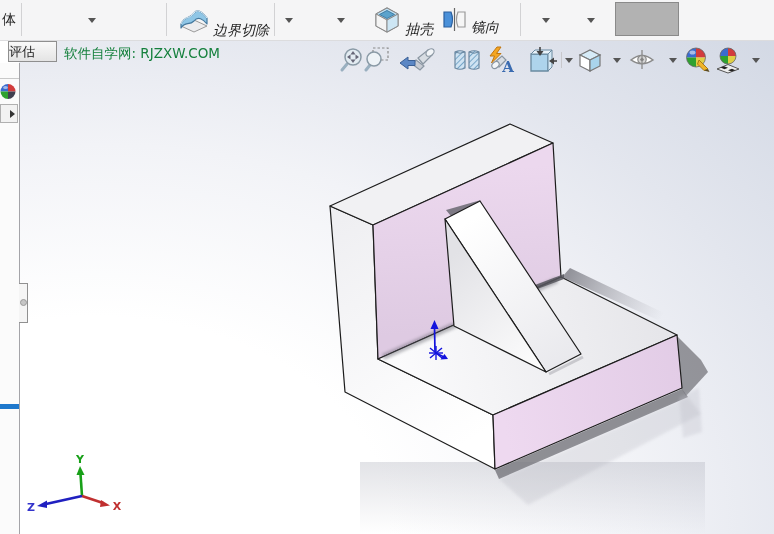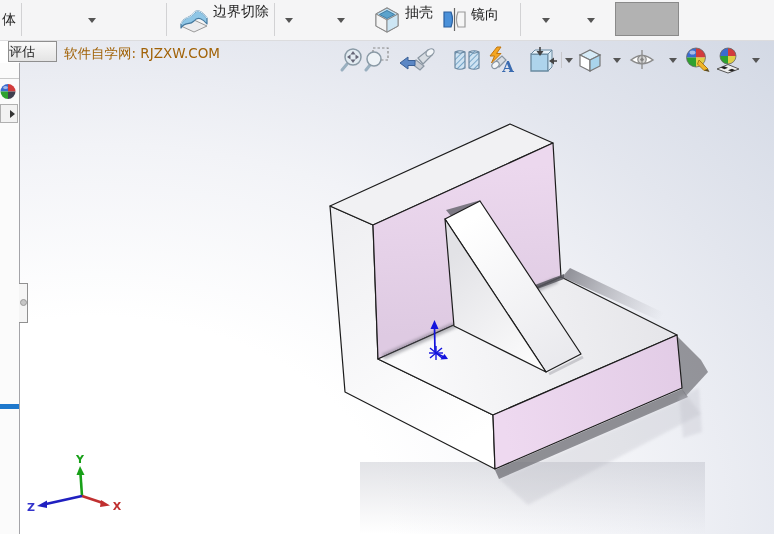--- a/index.html
+++ b/index.html
@@ -3,28 +3,28 @@
 <meta charset="utf-8">
 <style>
   html,body{margin:0;padding:0;}
   .screen{position:relative;width:774px;height:534px;overflow:hidden;background:#ffffff;
     font-family:"DejaVu Sans","Liberation Sans",sans-serif;-webkit-font-smoothing:antialiased;}
   
   .ribbon{position:absolute;left:0;top:0;width:774px;height:40px;background:#f5f5f6;border-bottom:1px solid #dcdcde;}
   .rb-label{position:absolute;top:11px;font-size:14px;color:#1f1f1f;white-space:nowrap;}
   .rb-sep{position:absolute;top:3px;width:1px;height:33px;background:#d2d2d4;}
   .dd{width:0;height:0;border-left:4px solid transparent;border-right:4px solid transparent;border-top:5px solid #555;position:absolute;}
-  .rb-btn{position:absolute;display:flex;align-items:flex-start;cursor:default;}
+  .rb-btn{position:absolute;display:flex;align-items:flex-end;cursor:default;font-style:italic;}
   .gray-box{position:absolute;left:615px;top:2px;width:62px;height:32px;background:#b2b2b2;border:1px solid #8a8a8a;}
   
   .viewport{position:absolute;left:19px;top:41px;width:755px;height:493px;
     background:radial-gradient(ellipse 130% 140% at 10% 98%, #ffffff 30%, #f2f3f7 55%, #e3e6ee 75%, #d2d8e4 100%);}
   .tab{position:absolute;left:8px;top:41px;width:49px;height:21px;background:linear-gradient(#f9f9f9,#e4e4e4);
     border:1px solid #8f8f8f;display:flex;align-items:center;justify-content:flex-start;font-size:13px;color:#222;box-sizing:border-box;}
-  .watermark{position:absolute;left:64px;top:45px;font-size:13.5px;color:#a16207;white-space:nowrap;}
+  .watermark{position:absolute;left:64px;top:45px;font-size:13.5px;color:#15803d;white-space:nowrap;}
   
   .hicon{position:absolute;top:46px;width:26px;height:28px;}
   .hsep{position:absolute;top:52px;width:1px;height:16px;background:#c8c8cc;}
   
   .leftstrip{position:absolute;left:0;top:63px;width:19px;height:471px;background:#fbfbfb;border-right:1px solid #a4a4a8;box-sizing:content-box;}
   .ls-topbox{position:absolute;left:0;top:0;width:19px;height:15px;border-bottom:1px solid #c9c9c9;}
   .ls-ball{position:absolute;left:0;top:20px;width:18px;height:18px;overflow:hidden;}
   .ls-expand{position:absolute;left:0;top:41px;width:18px;height:19px;background:#f2f2f2;border:1px solid #b0b0b0;box-sizing:border-box;}
   .ls-expand .tri{position:absolute;right:2px;top:5px;width:0;height:0;border-top:4px solid transparent;border-bottom:4px solid transparent;border-left:5px solid #333;}
   .ls-blue{position:absolute;left:0;top:341px;width:19px;height:5px;}

